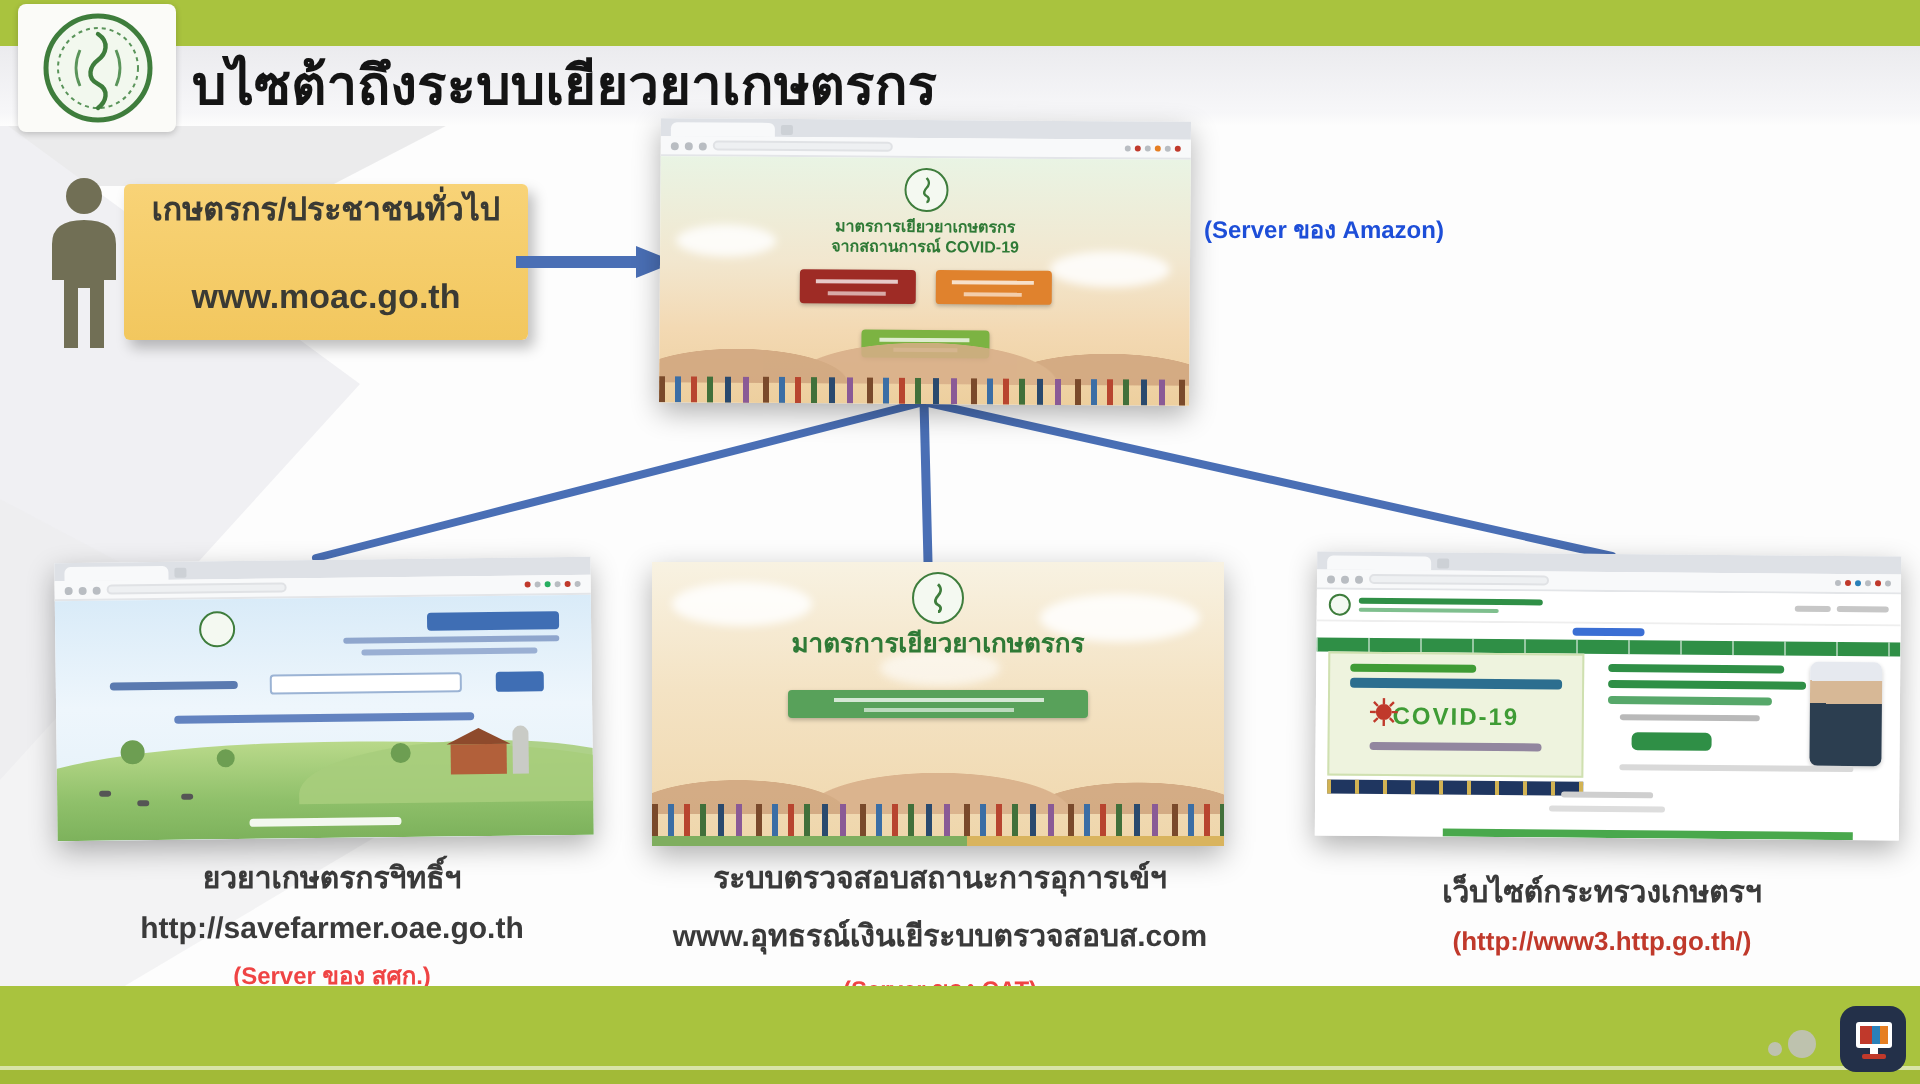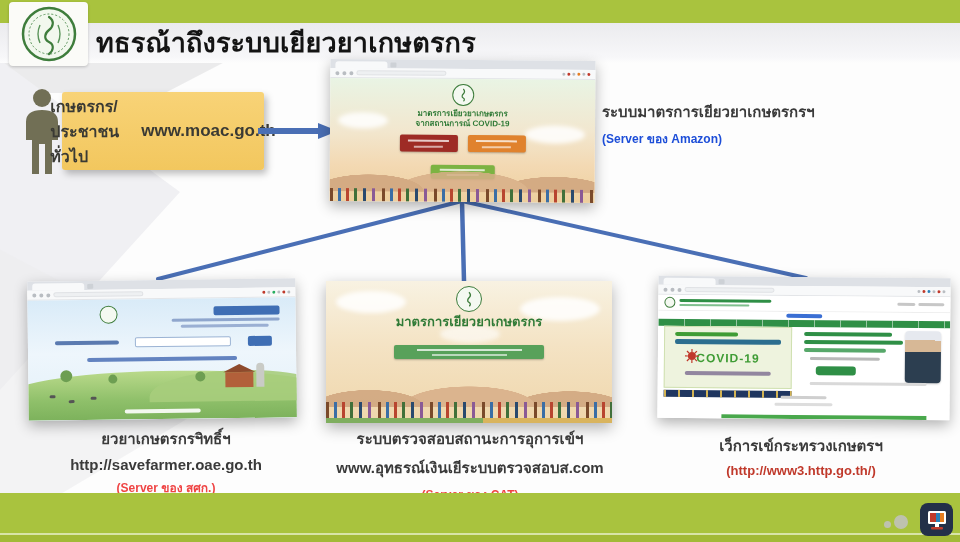--- a/index.html
+++ b/index.html
@@ -21,21 +21,21 @@
   .titleband{position:absolute;left:0;top:23px;width:100%;height:40px;
     background:linear-gradient(180deg,#ebebee 0%,#f7f7f9 85%,#fdfdfd 100%);}
   .logo-card{position:absolute;left:9px;top:2px;width:79px;height:64px;background:#fbfbf8;
     border-radius:4px;box-shadow:0 1px 3px rgba(0,0,0,.2);display:flex;align-items:center;justify-content:center;}
   .page-title{position:absolute;left:96px;top:21px;font-size:27px;font-weight:bold;color:#141414;letter-spacing:.2px;}
   
   .person{position:absolute;left:20px;top:88px;width:44px;height:88px;}
   .entry-box{position:absolute;left:62px;top:92px;width:202px;height:78px;
     background:linear-gradient(180deg,#f8d377 0%,#f2c75e 100%);
     border-radius:3px;box-shadow:3px 4px 7px rgba(0,0,0,.25);
-    display:flex;flex-direction:row;align-items:center;justify-content:center;gap:22px;}
+    display:flex;flex-direction:column;align-items:center;gap:22px;}
   .entry-line1{font-size:16px;font-weight:bold;color:#3a3a34;}
   .entry-line2{font-size:17px;font-weight:bold;color:#3a3a34;}
   .flow-arrow{position:absolute;left:258px;top:122px;}
   
   .connectors{position:absolute;left:0;top:0;width:960px;height:542px;pointer-events:none;}
   
   .bw{position:absolute;background:#fff;box-shadow:0 5px 14px rgba(0,0,0,.3);display:flex;flex-direction:column;}
   .bw-tabs{height:9px;background:#dee1e6;display:flex;align-items:flex-end;padding-left:5px;gap:3px;flex:none;}
   .bw-tab{width:52px;height:7px;background:#f8f9fa;border-radius:3px 3px 0 0;}
   .bw-newtab{width:6px;height:5px;background:#cdd1d6;border-radius:1px;margin-bottom:1px;}
@@ -118,21 +118,21 @@
   <div class="topbar"></div>
   <div class="titleband"></div>
   <div class="logo-card">
     <svg width="58" height="58" viewBox="0 0 58 58">
       <circle cx="29" cy="29" r="26" fill="#f2f8ee" stroke="#3e7d3c" stroke-width="2.5"></circle>
       <circle cx="29" cy="29" r="20" fill="none" stroke="#5a945a" stroke-width="1" stroke-dasharray="2 2"></circle>
       <path d="M29 12 c6 4 4 10 0 13 c-4 3 -6 9 0 12 c6 3 4 9 0 12" fill="none" stroke="#3e7d3c" stroke-width="2.2" stroke-linecap="round"></path>
       <path d="M20 20 q-4 9 0 18 M38 20 q4 9 0 18" fill="none" stroke="#5a945a" stroke-width="1.4"></path>
     </svg>
   </div>
-  <div class="page-title">ทธรณ้าถึงระบบเยียวยาเกษตรกร</div>
+  <div class="page-title">บไซต้าถึงระบบเยียวยาเกษตรกร</div>
 
   <svg class="person" viewBox="0 0 44 88">
     <circle cx="22" cy="10" r="9" fill="#716f55"></circle>
     <path d="M6 34 q0-12 16-12 q16 0 16 12 l0 18 l-6 0 l0 34 l-7 0 l0-30 l-6 0 l0 30 l-7 0 l0-34 l-6 0 z" fill="#716f55"></path>
   </svg>
   <div class="entry-box">
     <div class="entry-line1">เกษตรกร/ประชาชนทั่วไป</div>
     <div class="entry-line2">www.moac.go.th</div>
   </div>
   <svg class="flow-arrow" width="82" height="18">
@@ -181,21 +181,20 @@
       </div>
       <div class="btnrow" style="top:86px;">
         <div class="mini-btn" style="width:64px;height:14px;background:#7cb342;"></div>
       </div>
       <div class="mountains"></div>
       <div class="people"></div>
     </div>
   </div>
 
   <div class="amazon-label sys-label">
-    <div class="sys-title" style="text-align:left;">ระบบมาตรการเยียวยาเกษตรกรฯ</div>
     <div class="sys-server" style="text-align:left;">(Server ของ Amazon)</div>
   </div>
 
   <div class="bw" style="left:28px;top:280px;width:268px;height:139px;transform:rotate(-.7deg);">
     <div class="bw-tabs">
       <div class="bw-tab"></div>
       <div class="bw-newtab"></div>
     </div>
     <div class="bw-addr">
       <span class="bw-dot"></span>
@@ -321,21 +320,21 @@
       <div class="tbar" style="left:54%;top:70px;width:40px;height:9px;background:#2f8f46;border-radius:3px;"></div>
       <div class="portrait"></div>
       <div class="tbar" style="left:52%;top:86px;width:40%;height:3px;background:#d9d9d9;"></div>
       <div class="tbar" style="left:42%;top:100px;width:16%;height:3px;background:#cfcfcf;"></div>
       <div class="tbar" style="left:40%;top:107px;width:20%;height:3px;background:#dddddd;"></div>
       <div class="tbar" style="left:22%;bottom:0;width:70%;height:4px;background:#49a84c;border-radius:0;"></div>
     </div>
   </div>
 
   <div class="sys-label" style="left:668px;top:434px;width:266px;">
-    <div class="sys-title">เว็การเข์กระทรวงเกษตรฯ</div>
+    <div class="sys-title">เว็บไซต์กระทรวงเกษตรฯ</div>
     <div class="sys-url" style="color:#c0392b;font-size:13px;">(http://www3.http.go.th/)</div>
   </div>
 
   <div class="footbar">
     <div class="shine"></div>
     <div class="lower"></div>
   </div>
   <div class="foot-circle" style="left:884px;top:521px;width:7px;height:7px;"></div>
   <div class="foot-circle" style="left:894px;top:515px;width:14px;height:14px;"></div>
   <div class="ict-badge">

